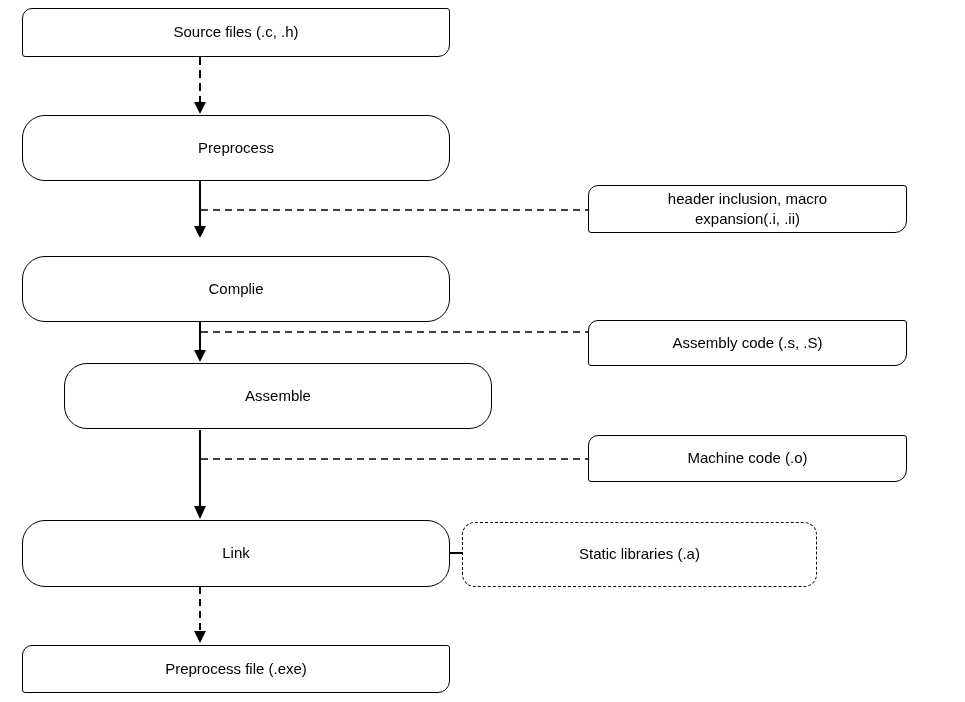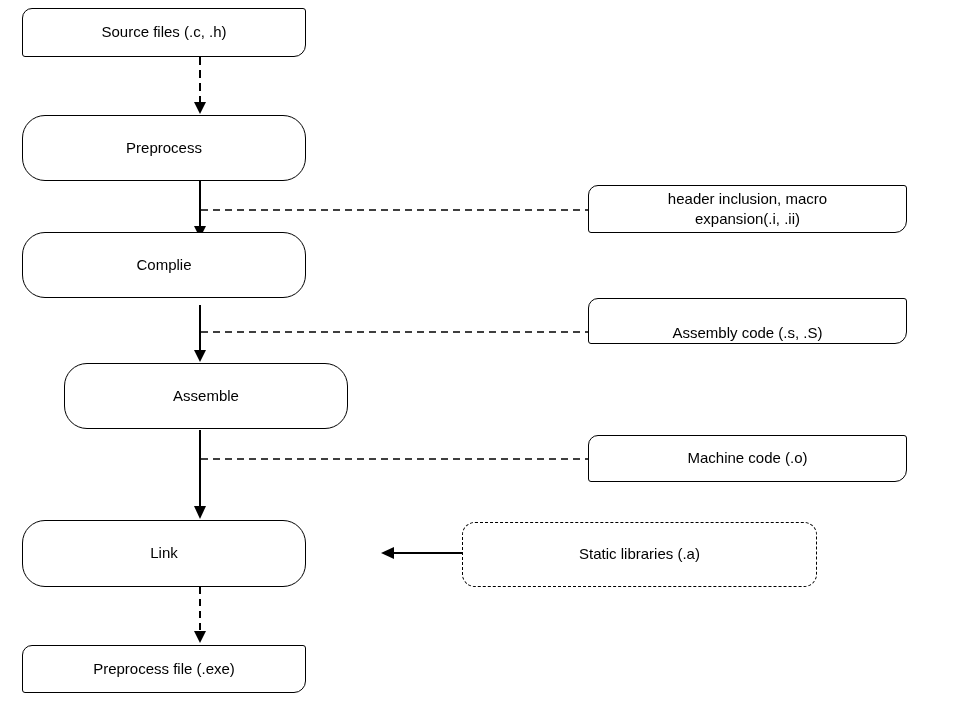--- a/index.html
+++ b/index.html
@@ -31,38 +31,38 @@
     border:1.4px solid var(--border-color);
     display:flex;
     align-items:center;
     justify-content:center;
     text-align:center;
     font-size:15px;
     line-height:1.35;
     color:var(--text-color);
   }
   
-  .node.main{left:22px;width:284px;}
+  .node.main{left:22px;width:428px;}
   .node.rounded{border-radius:23px;}
   
   .node.sketch{border-radius:10px 3px 12px 3px;}
   .node.dashed{border-style:dashed;border-radius:13px;}
 
   #box-source{top:8px;height:49px;}
   #box-preprocess{top:115px;height:66px;}
-  #box-complie{top:232px;height:66px;}
+  #box-complie{top:256px;height:66px;}
   #box-assemble{top:363px;height:66px;margin-left:42px;}
   #box-link{top:520px;height:67px;}
   #box-executable{top:645px;height:48px;}
 
   
   .node.side{left:588px;width:319px;}
   #box-header-inclusion{top:185px;height:48px;}
   #box-header-inclusion .label{max-width:232px;}
-  #box-assembly-code{top:298px;height:46px;align-items:flex-end;}
+  #box-assembly-code{top:320px;height:46px;}
   #box-machine-code{top:435px;height:47px;}
   #box-static-libs{left:462px;top:522px;width:355px;height:65px;}
 
   .label{display:inline-block;}
 </style>
 </head>
 <body>
 
 <div class="canvas">
 

